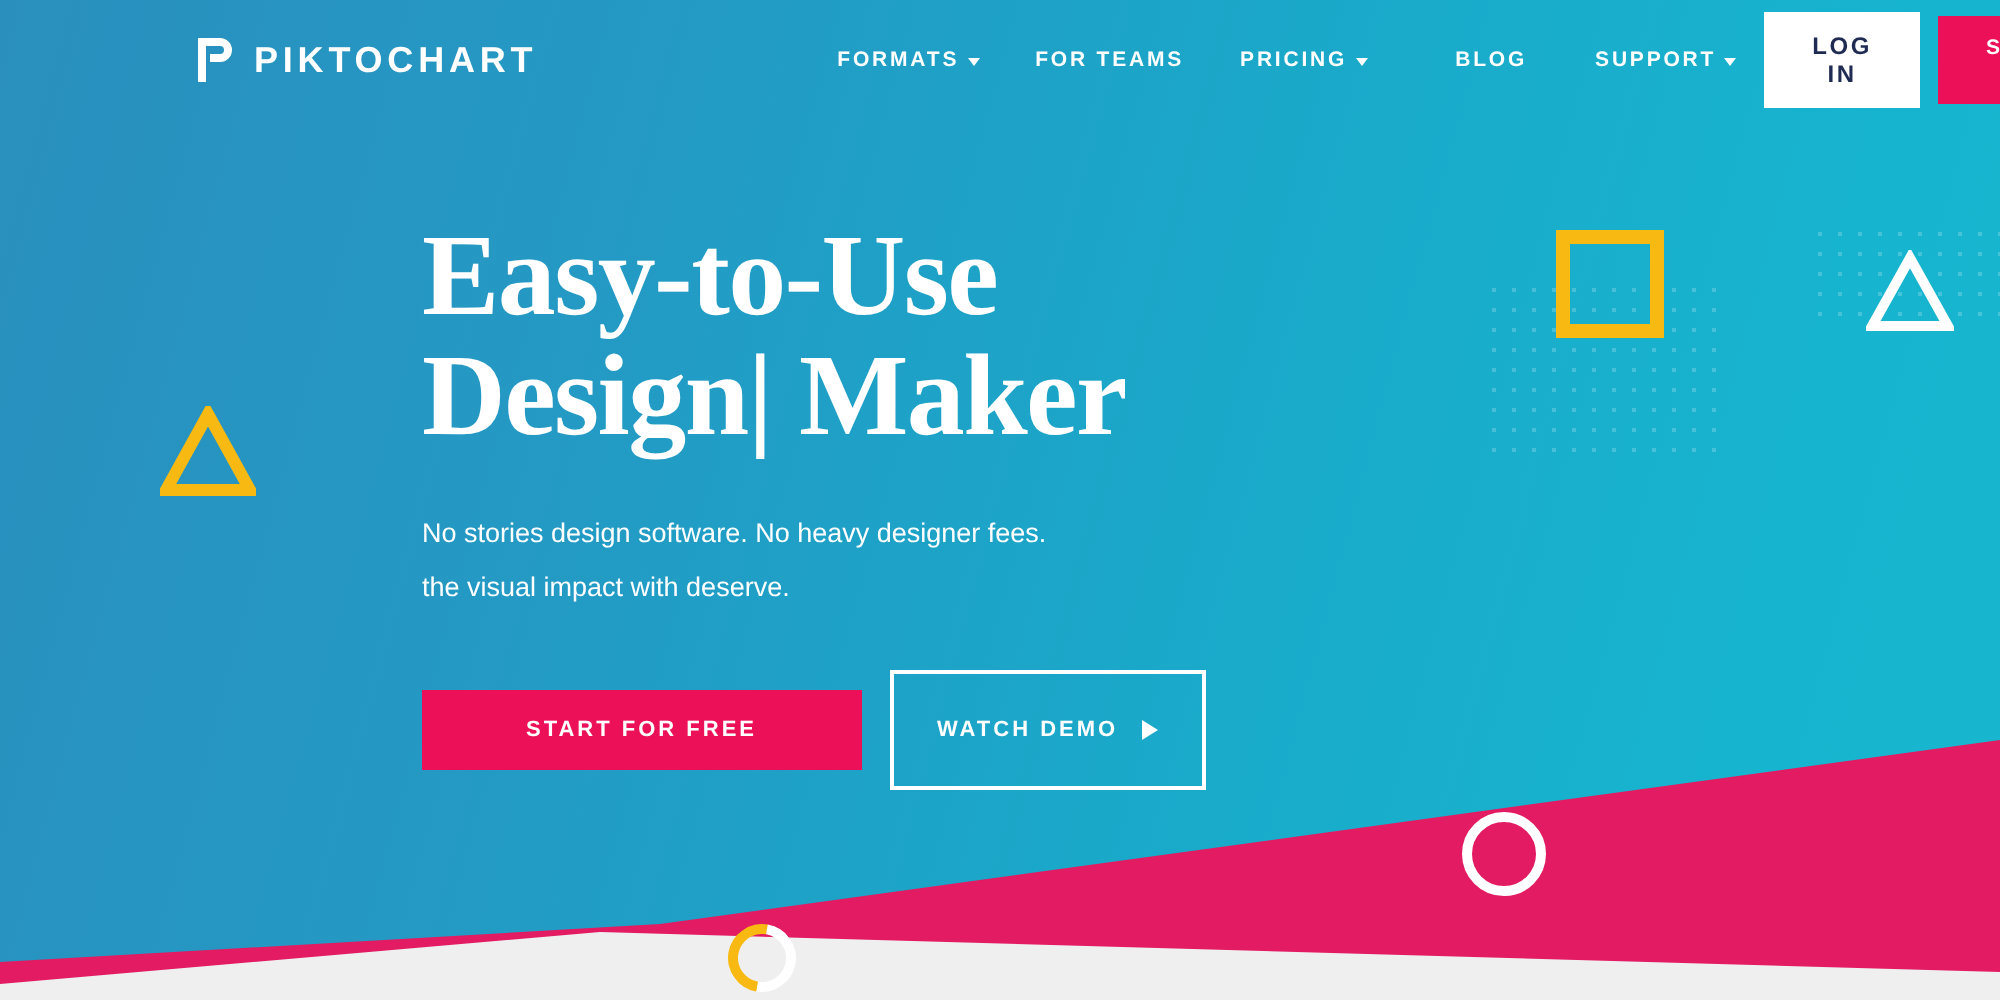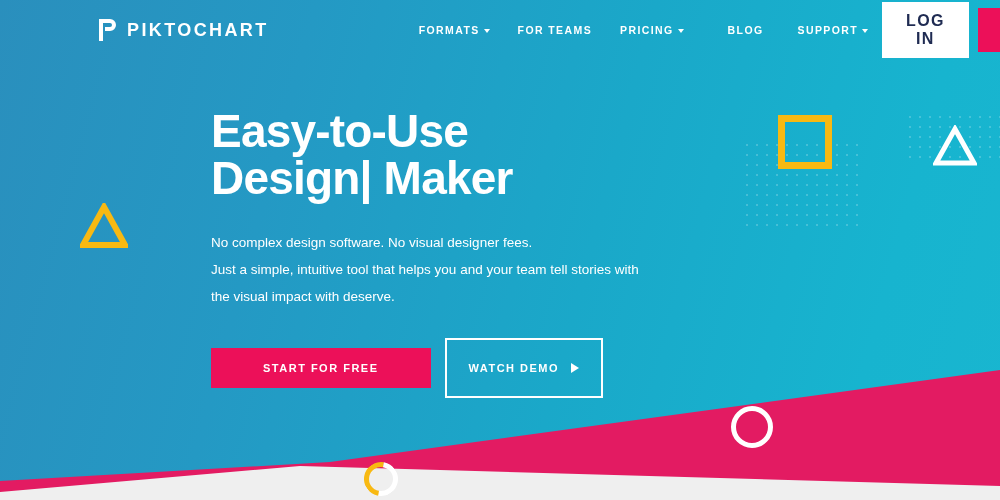--- a/index.html
+++ b/index.html
@@ -106,21 +106,21 @@
     position:relative; top:1px;
   }
 
   #header-actions {
     display:flex; align-items:center; gap:9px;
     margin-left:auto; margin-right:104px;
   }
   #login-button {
     background:#ffffff;
     color:#1f2b52;
-    font-size:16px;
+    font-size:12px;
     font-weight:bold;
     letter-spacing:1.3px;
     padding:10px 24px;
     border:none;
     cursor:pointer;
     font-family:inherit;
   }
   #signup-button {
     background:#ec1059;
     color:#ffffff;
@@ -135,24 +135,25 @@
 
   
   #hero-content {
     position:absolute;
     left:211px; top:108px;
     z-index:15;
     width:640px;
   }
   #headline {
     color:#ffffff;
-    font-size:46px;
+    font-size:58px;
     font-weight:bold;
     line-height:1.03;
     letter-spacing:-0.8px;
+    font-family:Liberation Serif, serif;
   }
   #headline .line { display:block; white-space:pre; }
   #subtext {
     margin-top:26px;
     color:#ffffff;
     font-size:13.5px;
     line-height:2.0;
     font-weight:normal;
   }
   #subtext .sline { display:block; }
@@ -261,22 +262,21 @@
     </div>
   </div>
 
   <div id="hero-content">
     <h1 id="headline">
       <span class="line">Easy-to-Use</span>
       <span class="line">Design| Maker</span>
     </h1>
 
     <div id="subtext">
-      <span class="sline">No complex design software. No visual designer fees.</span>
-      <span class="sline">Just a simple, intuitive tool that helps you and your team tell stories with</span>
+      <span class="sline">No stories design software. No heavy designer fees.</span>
       <span class="sline">the visual impact with deserve.</span>
     </div>
 
     <div id="cta-row">
       <button id="start-free-button">START FOR FREE</button>
       <button id="watch-demo-button">
         <span>WATCH DEMO</span>
         <span class="play-glyph"></span>
       </button>
     </div>

